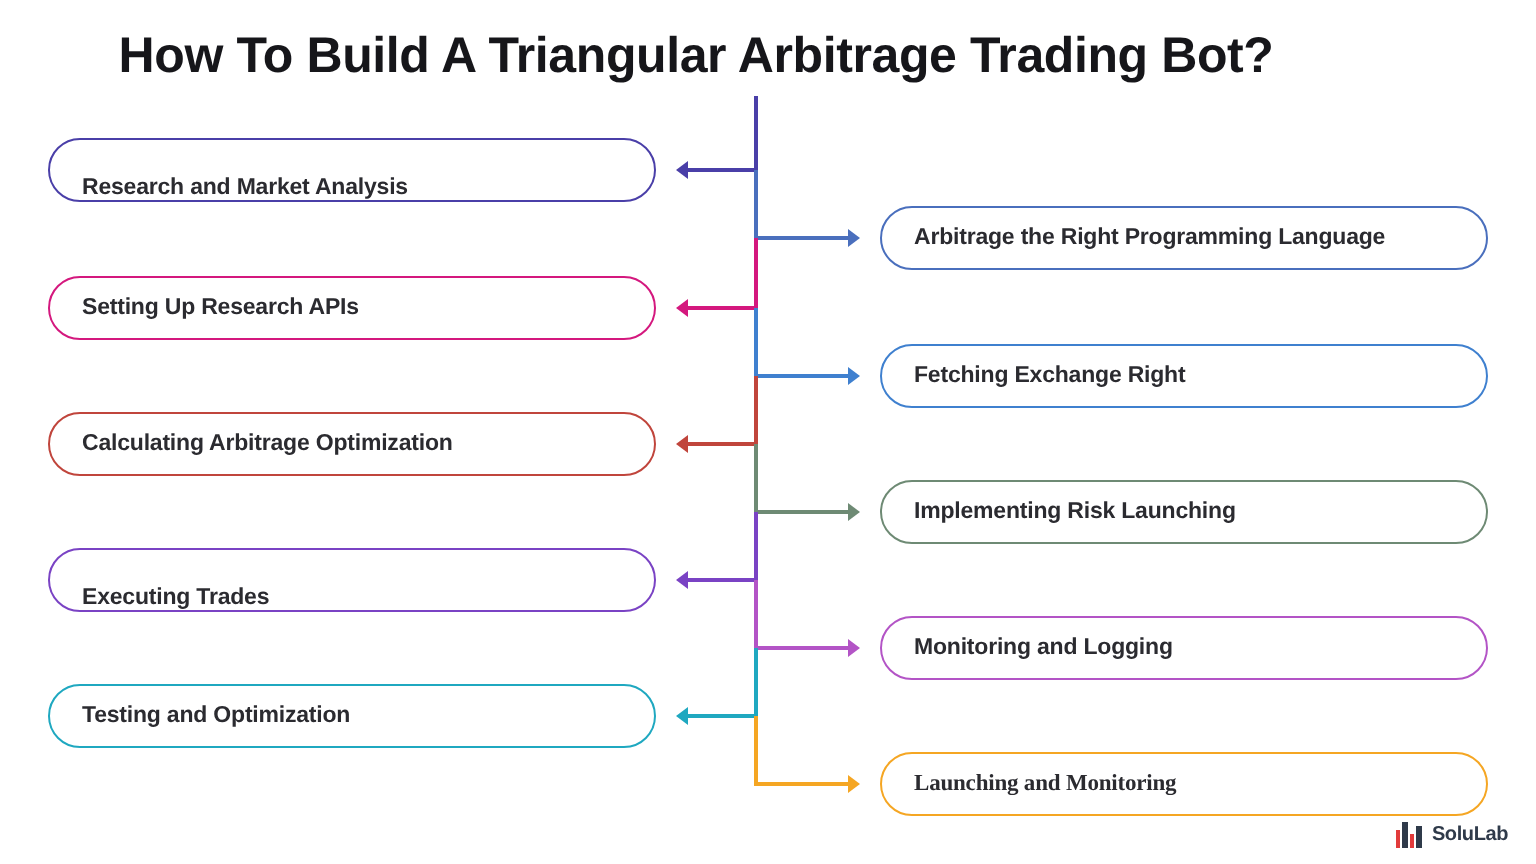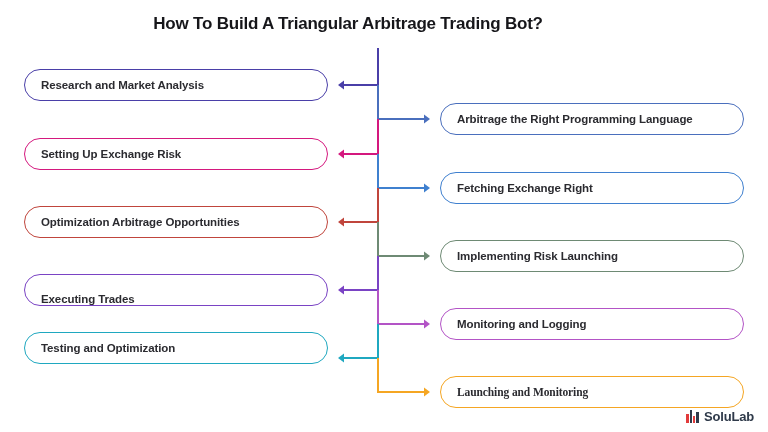--- a/index.html
+++ b/index.html
@@ -1,31 +1,31 @@
 <!DOCTYPE html>
 <html><head>
 <meta charset="utf-8">
 <style>
   html,body{margin:0;padding:0;}
   body{width:768px;height:432px;background:#ffffff;font-family:"Liberation Sans",sans-serif;overflow:hidden;position:relative;}
   #canvas{position:relative;width:768px;height:432px;}
-  #title{position:absolute;top:14px;left:0;width:696px;text-align:center;font-size:17px;font-weight:bold;color:#16161a;letter-spacing:-0.2px;}
+  #title{position:absolute;top:14px;left:0;width:696px;text-align:center;font-size:25px;font-weight:bold;color:#16161a;letter-spacing:-0.2px;}
   .pill{position:absolute;height:32px;border:1.6px solid #444;border-radius:17px;background:#fff;display:flex;align-items:center;box-sizing:border-box;}
   .pill span{padding-left:16px;font-size:11.5px;color:#2b2b30;font-weight:600;letter-spacing:-0.1px;white-space:nowrap;}
   .pill.left{left:24px;width:304px;}
   .pill.right{left:440px;width:304px;}
   svg#wires{position:absolute;top:0;left:0;width:768px;height:432px;}
   #logo{position:absolute;right:14px;bottom:8px;display:flex;align-items:center;gap:5px;}
   #logo .mark{width:13px;height:13px;position:relative;}
   #logo .mark i{position:absolute;display:block;bottom:0;width:2.4px;}
   #logo .mark i:nth-child(1){left:0;height:9px;background:#e23b3b;}
   #logo .mark i:nth-child(2){left:3.4px;height:13px;background:#2f3a4a;}
   #logo .mark i:nth-child(3){left:6.8px;height:7px;background:#e23b3b;}
   #logo .mark i:nth-child(4){left:10.2px;height:11px;background:#2f3a4a;}
-  #logo .wordmark{font-size:13px;font-weight:bold;color:#2f3a4a;letter-spacing:-0.2px;}
+  #logo .wordmark{font-size:10px;font-weight:bold;color:#2f3a4a;letter-spacing:-0.2px;}
 </style>
 </head>
 <body>
 
 <div id="canvas">
 
   <div id="title">How To Build A Triangular Arbitrage Trading Bot?</div>
 
   <svg id="wires" viewBox="0 0 768 432">
       <path d="M 378 48 L 378 85 L 344 85" stroke="#4a3fa8" stroke-width="2" fill="none" stroke-linecap="butt"></path>
@@ -44,45 +44,45 @@
       <polygon points="338,290 344,285.5 344,294.5" fill="#7a43c4"></polygon>
       <path d="M 378 290 L 378 324 L 424 324" stroke="#b354c6" stroke-width="2" fill="none" stroke-linecap="butt"></path>
       <polygon points="430,324 424,319.5 424,328.5" fill="#b354c6"></polygon>
       <path d="M 378 324 L 378 358 L 344 358" stroke="#1fa8c0" stroke-width="2" fill="none" stroke-linecap="butt"></path>
       <polygon points="338,358 344,353.5 344,362.5" fill="#1fa8c0"></polygon>
       <path d="M 378 358 L 378 392 L 424 392" stroke="#f5a623" stroke-width="2" fill="none" stroke-linecap="butt"></path>
       <polygon points="430,392 424,387.5 424,396.5" fill="#f5a623"></polygon>
     </svg>
 
   <div id="boxes">
-      <div class="pill left" style="top: 69px; border-color: rgb(74, 63, 168);">
+      <div class="pill left" style="top: 69px; border-color: rgb(74, 63, 168); align-items: flex-end;">
         <span>Research and Market Analysis</span>
       </div>
       <div class="pill right" style="top: 103px; border-color: rgb(74, 111, 189);">
         <span>Arbitrage the Right Programming Language</span>
       </div>
       <div class="pill left" style="top: 138px; border-color: rgb(212, 24, 126);">
-        <span>Setting Up Exchange Risk</span>
+        <span>Setting Up Research APIs</span>
       </div>
       <div class="pill right" style="top: 172px; border-color: rgb(63, 128, 207);">
         <span>Fetching Exchange Right</span>
       </div>
       <div class="pill left" style="top: 206px; border-color: rgb(192, 69, 60);">
-        <span>Optimization Arbitrage Opportunities</span>
+        <span>Calculating Arbitrage Optimization</span>
       </div>
       <div class="pill right" style="top: 240px; border-color: rgb(110, 138, 116);">
         <span>Implementing Risk Launching</span>
       </div>
       <div class="pill left" style="top: 274px; border-color: rgb(122, 67, 196); align-items: flex-end;">
         <span>Executing Trades</span>
       </div>
       <div class="pill right" style="top: 308px; border-color: rgb(179, 84, 198);">
         <span>Monitoring and Logging</span>
       </div>
-      <div class="pill left" style="top: 332px; border-color: rgb(31, 168, 192);">
+      <div class="pill left" style="top: 342px; border-color: rgb(31, 168, 192);">
         <span>Testing and Optimization</span>
       </div>
       <div class="pill right" style="top: 376px; border-color: rgb(245, 166, 35); font-family: Liberation Serif, serif;">
         <span>Launching and Monitoring</span>
       </div>
     </div>
 
   <div id="logo">
     <span class="mark">
         <i></i>

